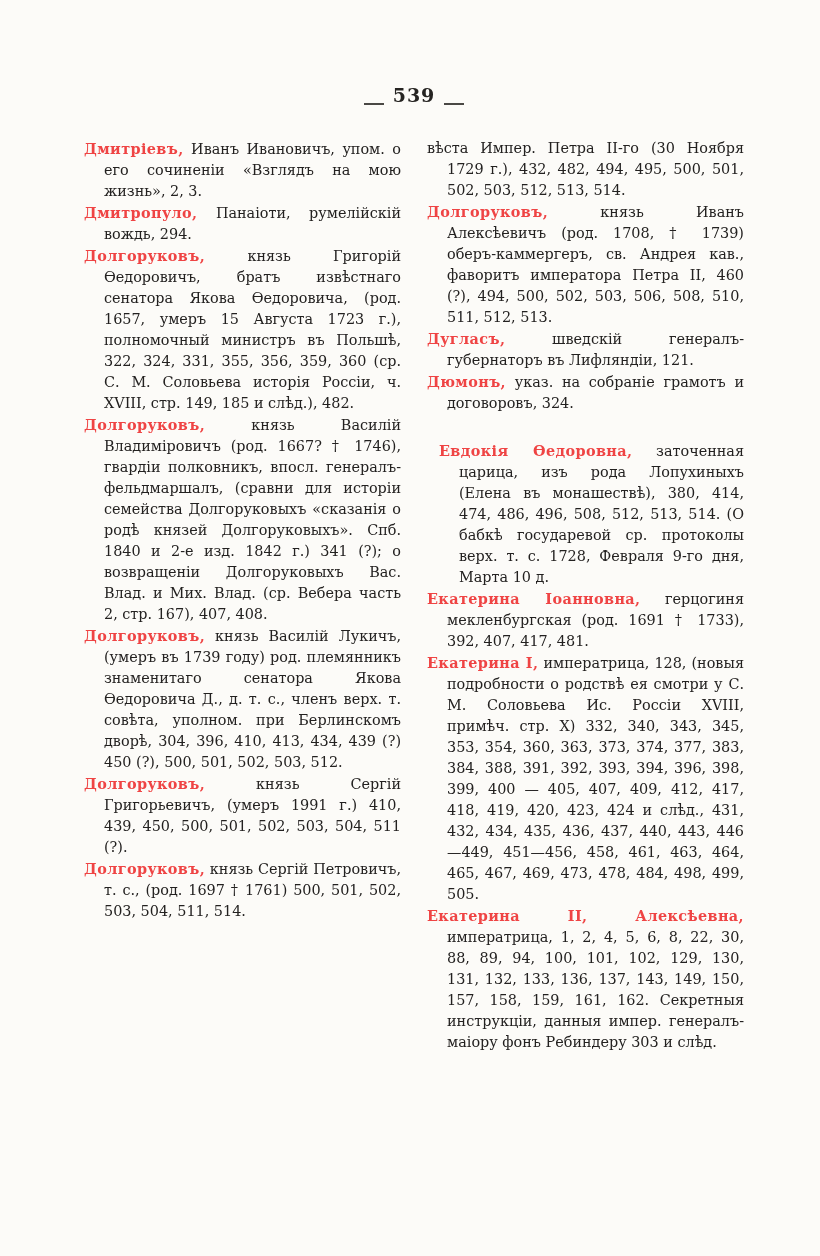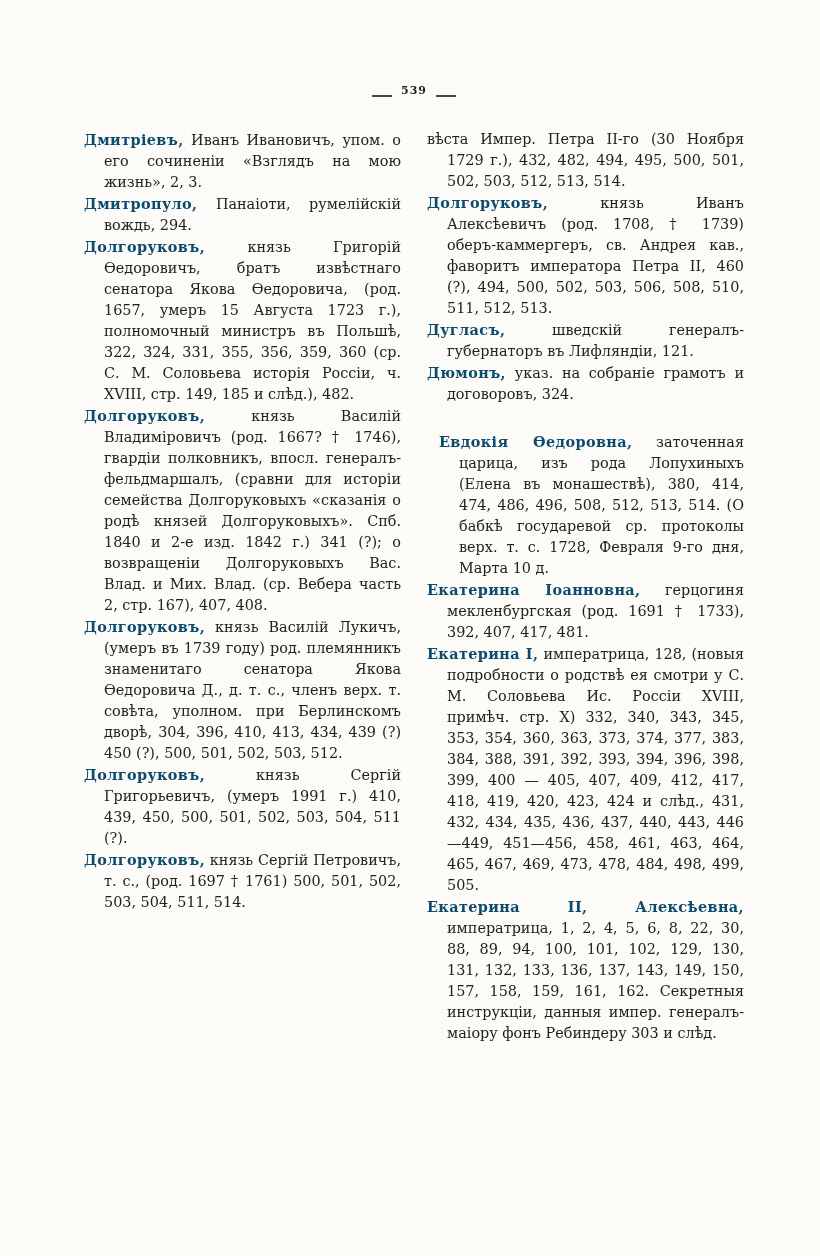--- a/index.html
+++ b/index.html
@@ -12,21 +12,21 @@
     position: relative;
     width: 820px; height: 1256px;
     box-sizing: border-box;
     background: #fcfbf8;
     color: #211f1c;
     padding: 84px 76px 30px 84px;
     overflow: hidden;
   }
   .page-number {
     text-align: center;
-    font-size: 11px;
+    font-size: 19px;
     font-weight: bold;
     letter-spacing: 1px;
     margin: 0 0 32px 0;
     color: #262422;
   }
   .pn-dash {
     display: inline-block;
     width: 20px;
     border-bottom: 2px solid #4a4845;
     transform: translateY(3px);
@@ -45,21 +45,21 @@
     color: #232120;
   }
   .entry {
     margin: 0;
     padding-left: 20px;
     text-indent: -20px;
   }
   .entry .head {
     font-weight: bold;
     letter-spacing: 0.4px;
-    color: #0c4a6e;
+    color: #ef4444;
   }
   .entry.section-gap {
     margin-top: 26px;
     margin-left: 12px;
   }
 </style>
 </head>
 <body>
 
 <div class="page">

